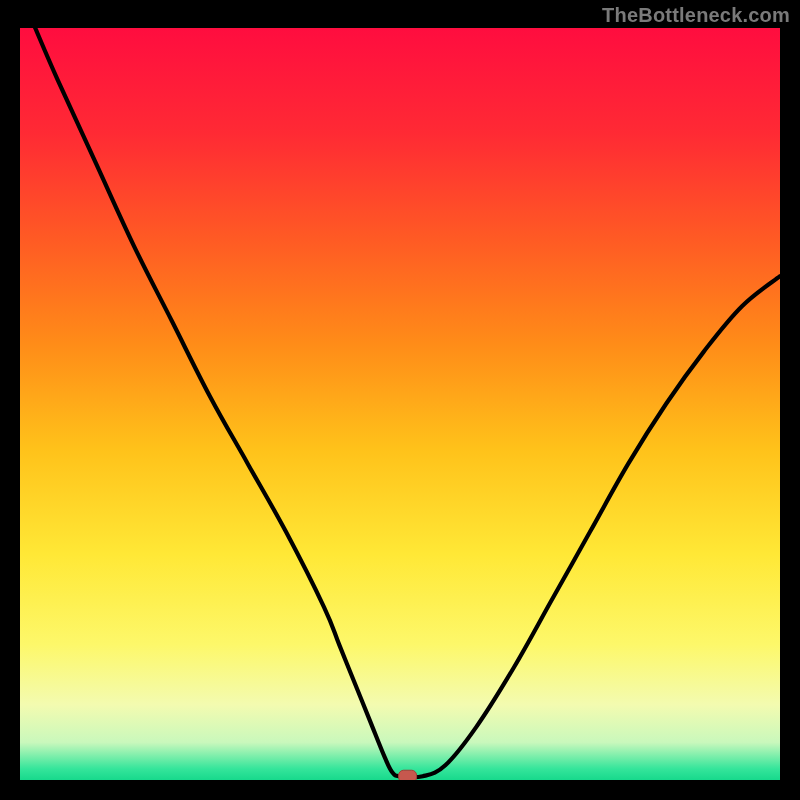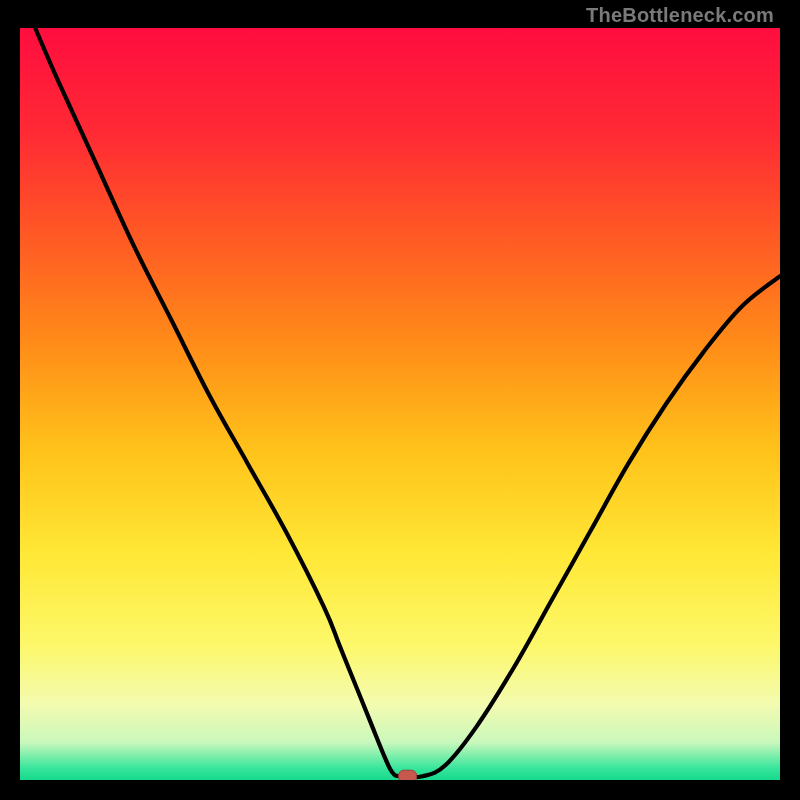--- a/index.html
+++ b/index.html
@@ -13,21 +13,21 @@
   }
   .frame {
     position: relative;
     width: 800px;
     height: 800px;
     background: #000;
   }
   .watermark {
     position: absolute;
     top: 4px;
-    right: 26px;
+    right: 10px;
     color: #7a7a7a;
     font-size: 20px;
     font-weight: 600;
     letter-spacing: 0.2px;
     z-index: 10;
   }
   .plot {
     position: absolute;
     left: 20px;
     top: 28px;

